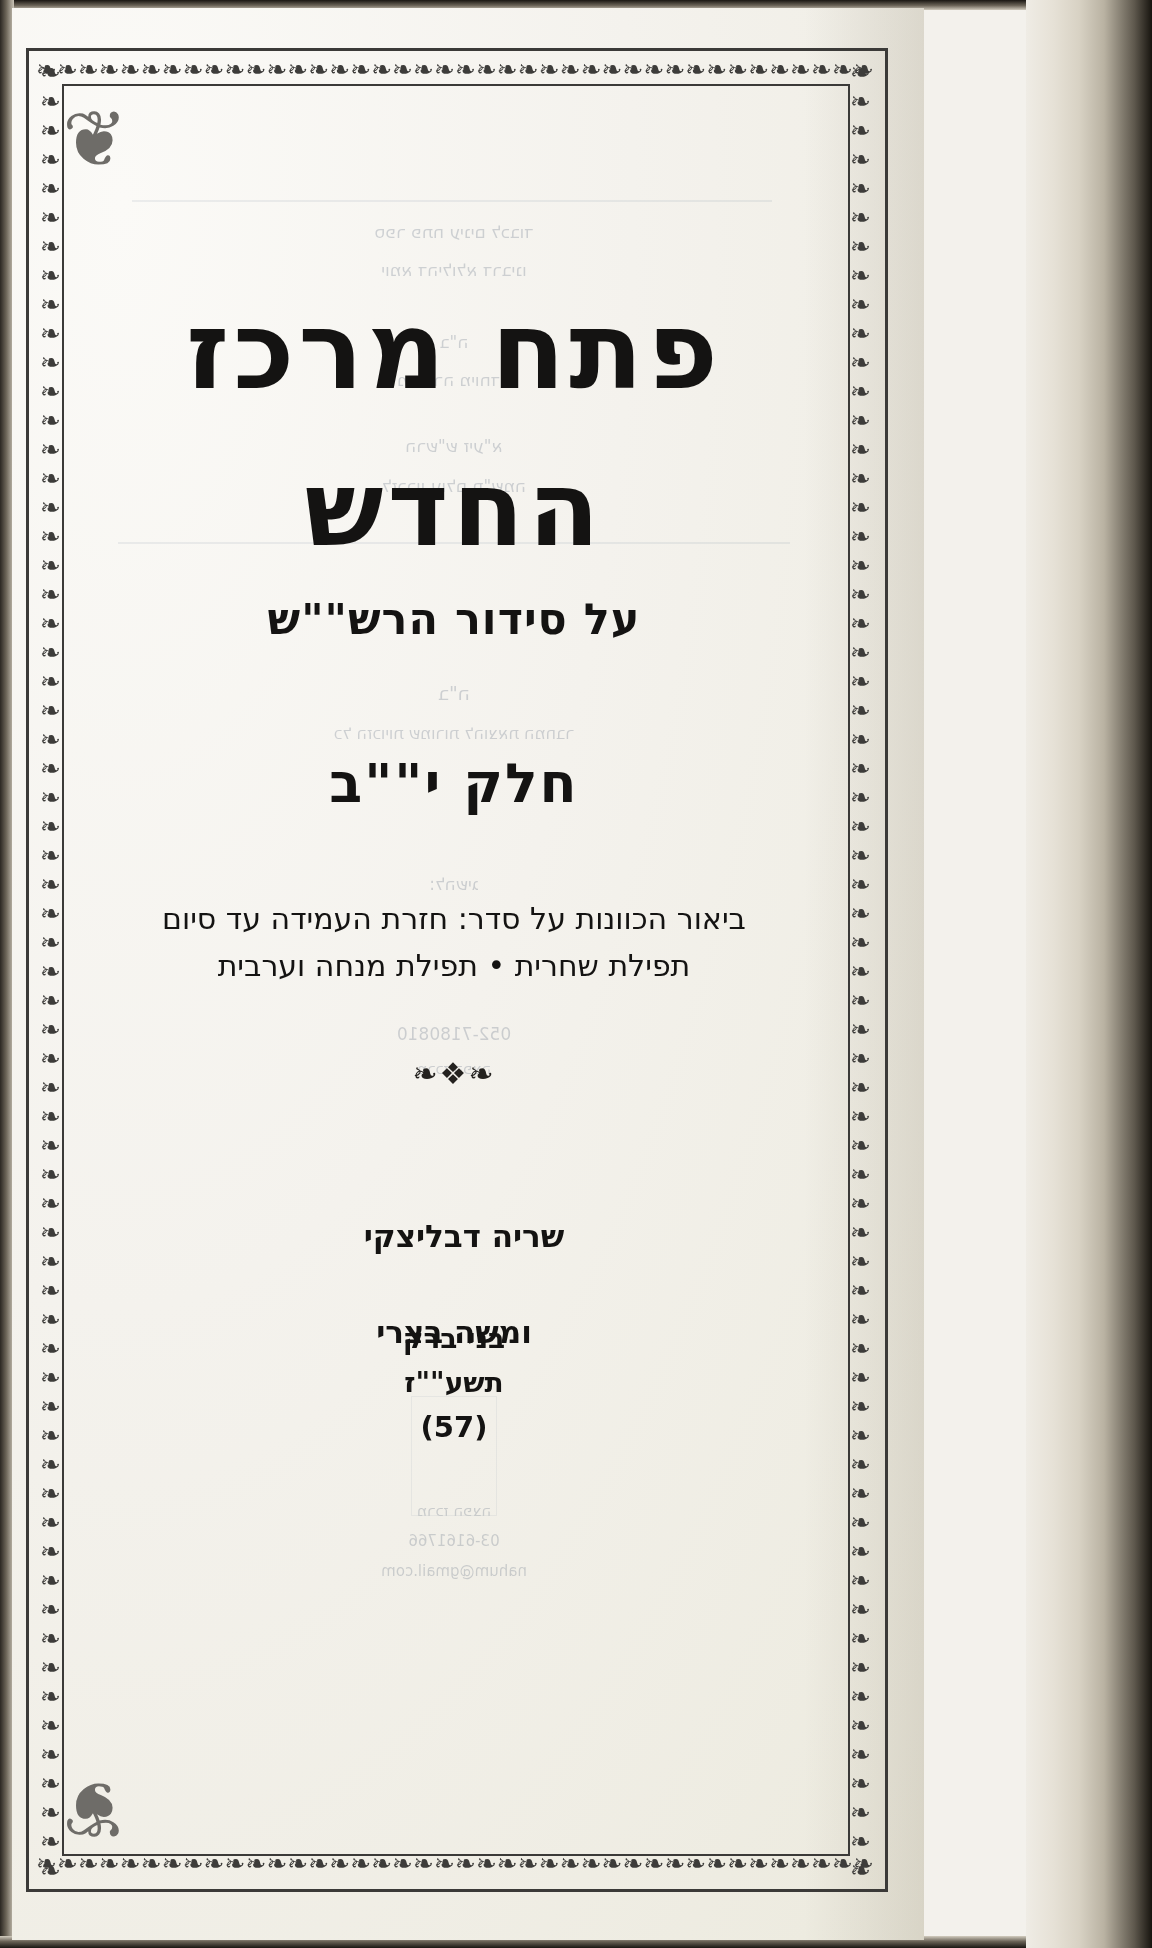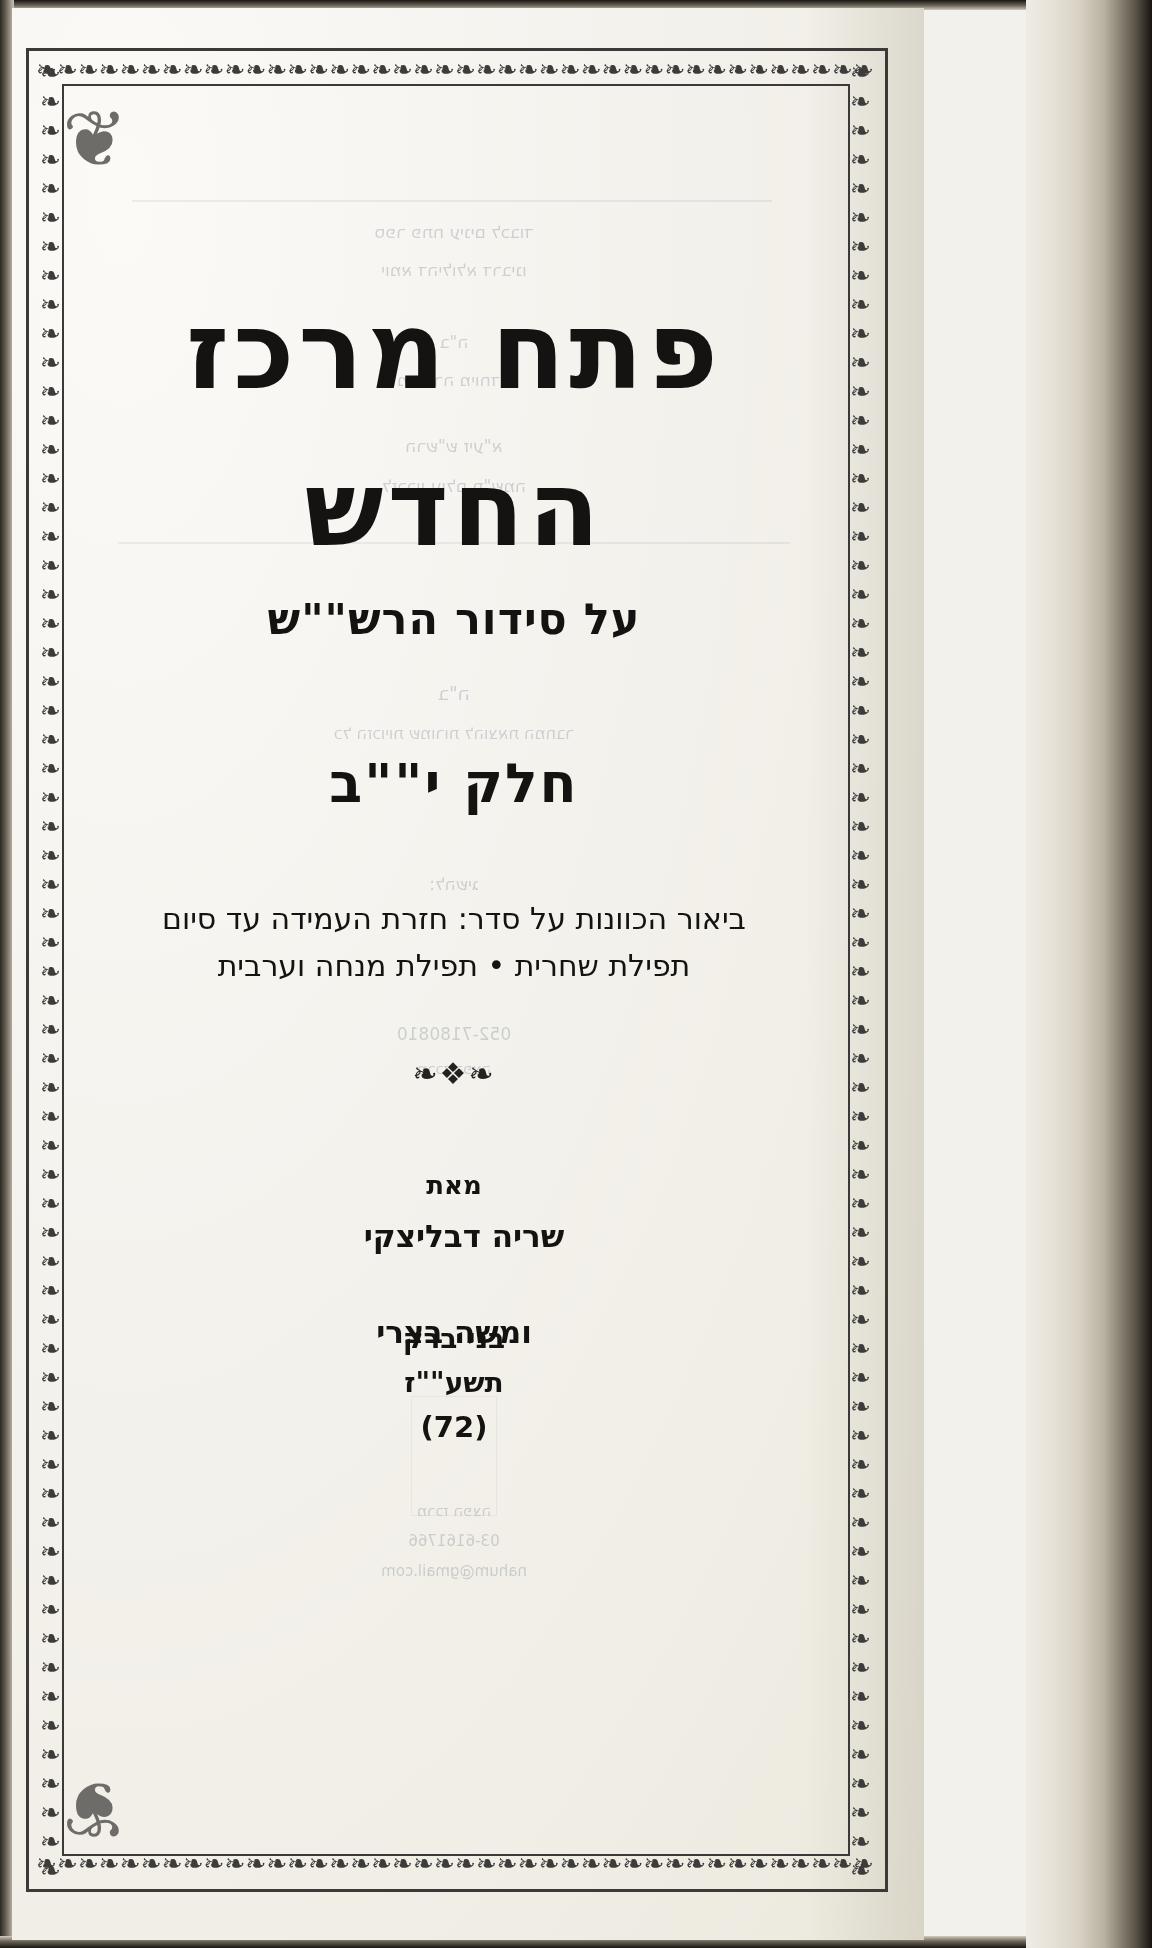--- a/index.html
+++ b/index.html
@@ -308,22 +308,21 @@
   <div class="content">
     <div class="t-main1">פתח מרכז</div>
     <div class="t-main2">החדש</div>
     <div class="t-sub">על סידור הרש""ש</div>
     <div class="t-part">חלק י""ב</div>
     <div class="t-desc">
       <div>ביאור הכוונות על סדר: חזרת העמידה עד סיום</div>
       <div>תפילת שחרית • תפילת מנחה וערבית</div>
     </div>
     <div class="t-orn">❧❖❧</div>
-    <div class="t-by">מאת</div>
     <div class="t-auth1">שריה דבליצקי</div>
     <div class="t-auth2">ומשה בצרי</div>
     <div class="t-city">בני ברק</div>
     <div class="t-year">תשע""ז</div>
-    <div class="t-num">(72)</div>
+    <div class="t-num">(57)</div>
   </div>
 
   <div class="edge-right-gutter"></div>
 </div>
 
 </body></html>

